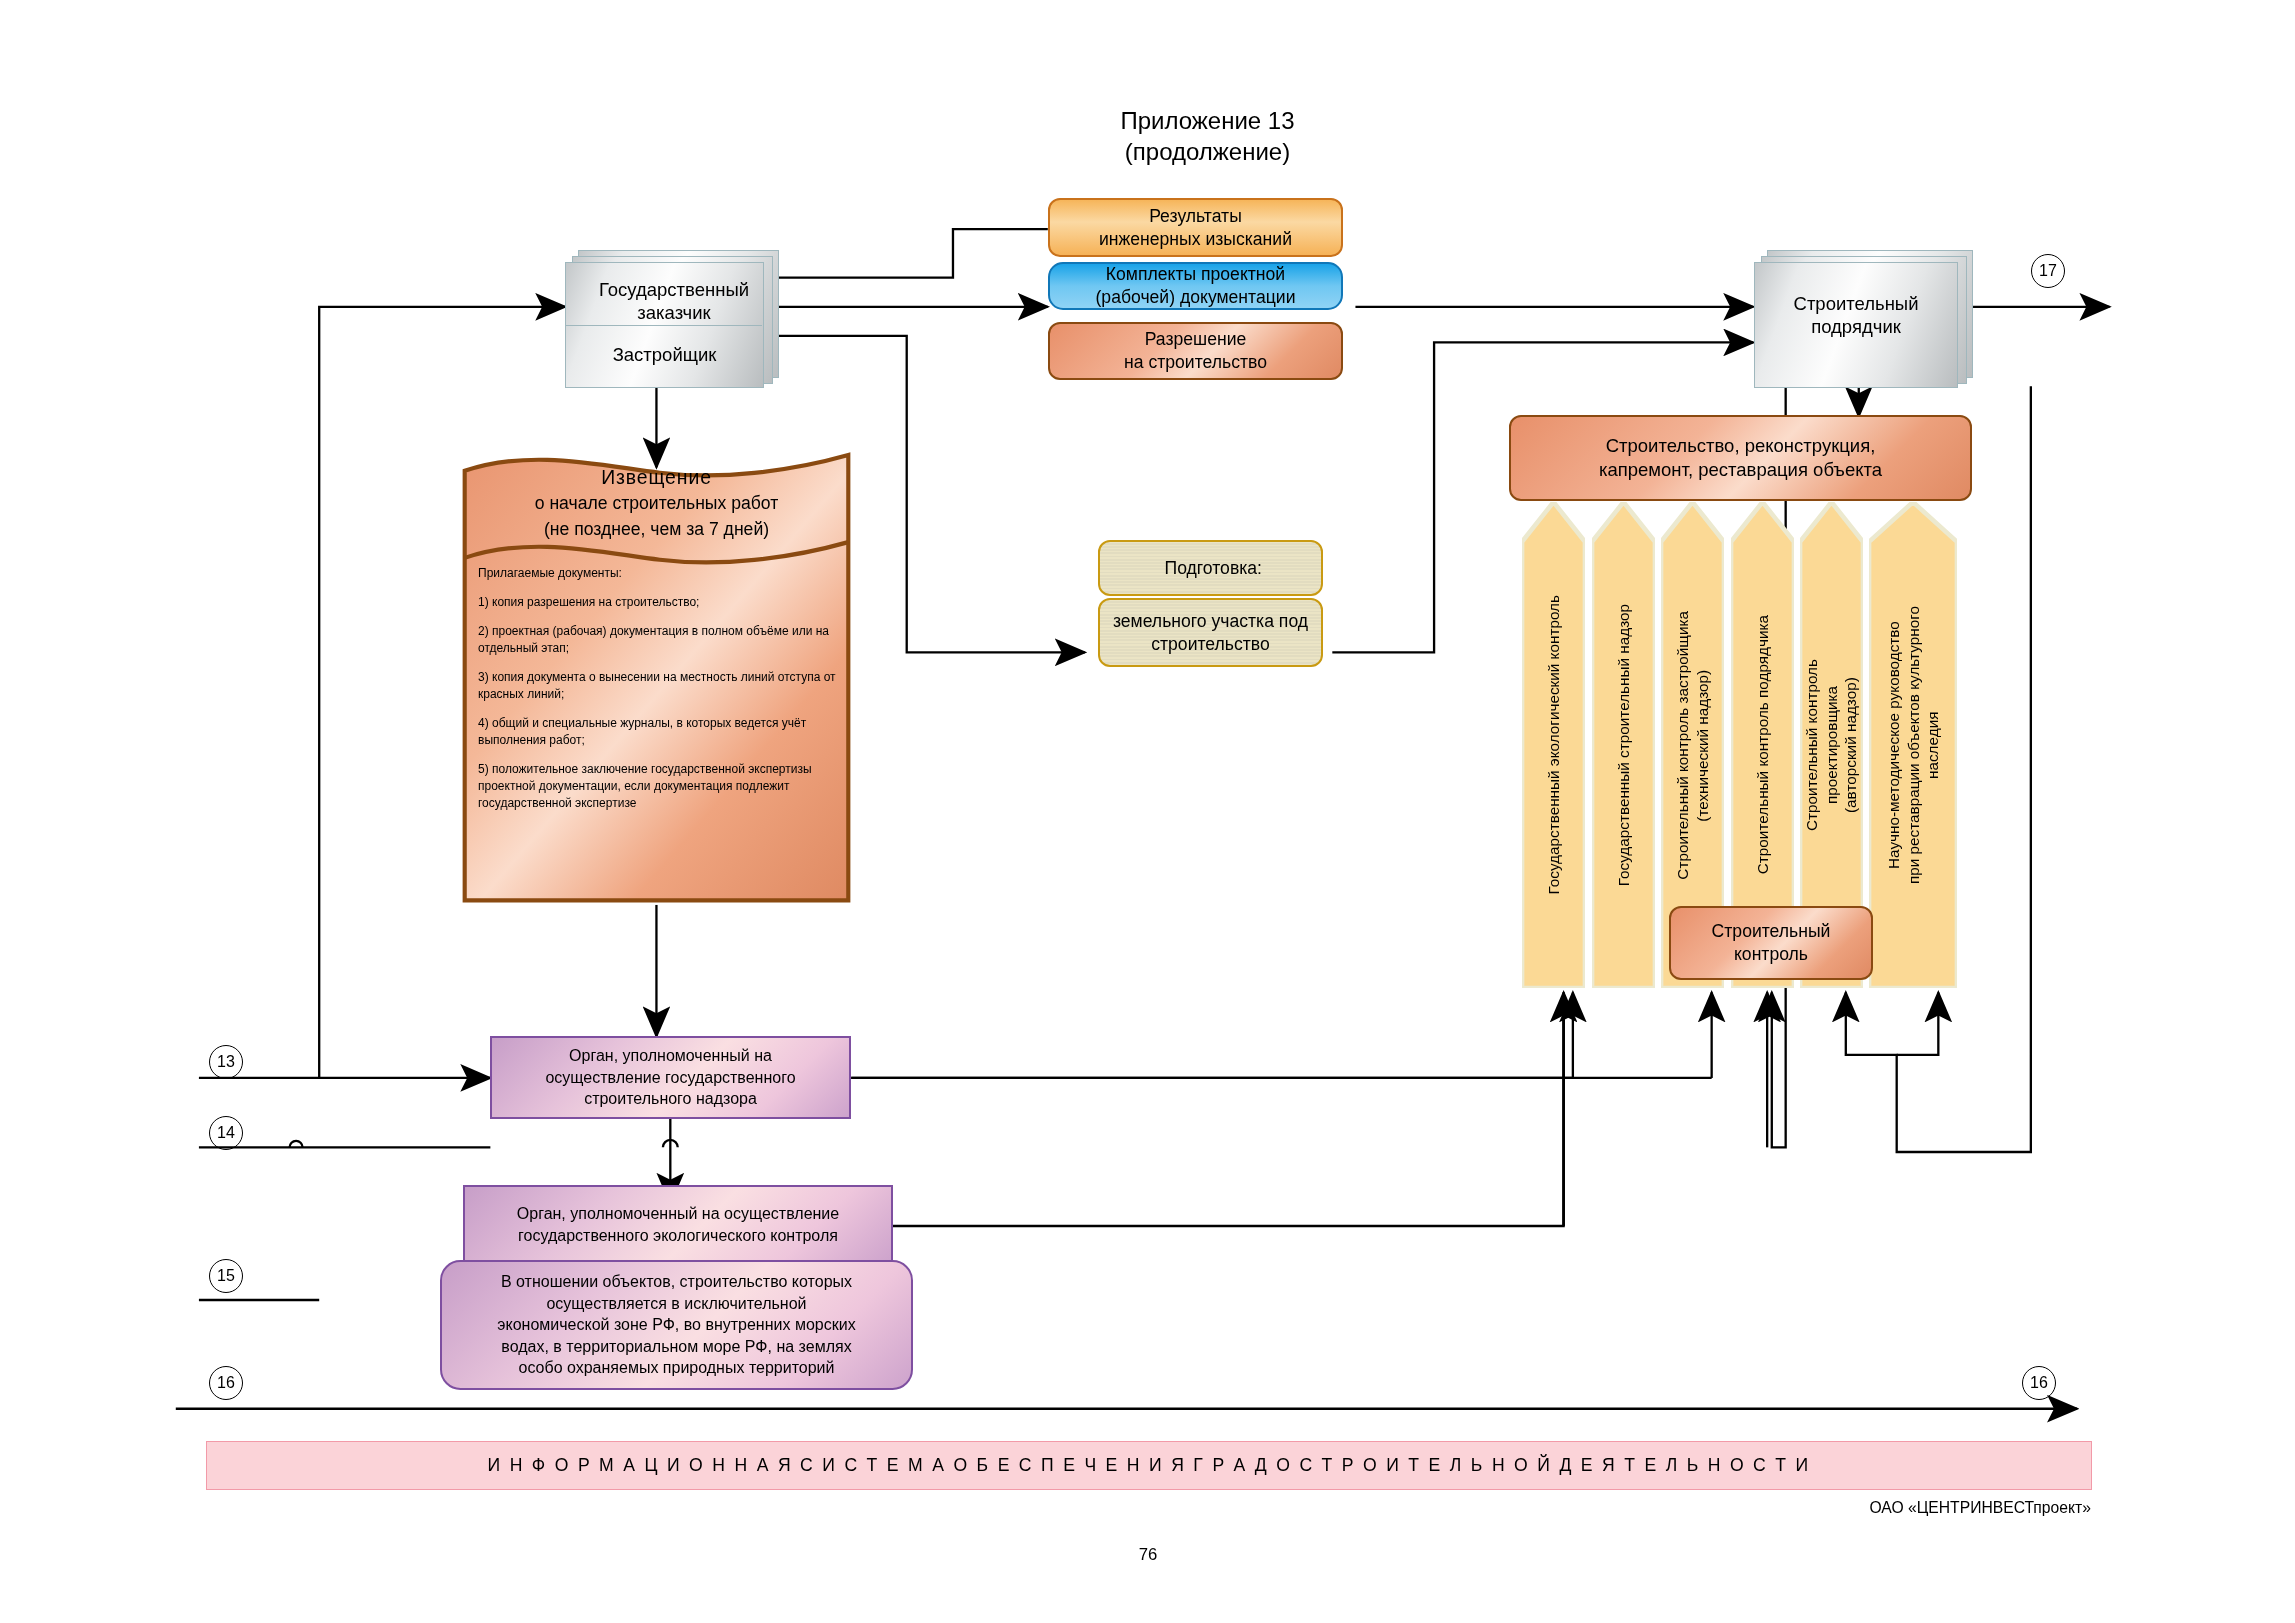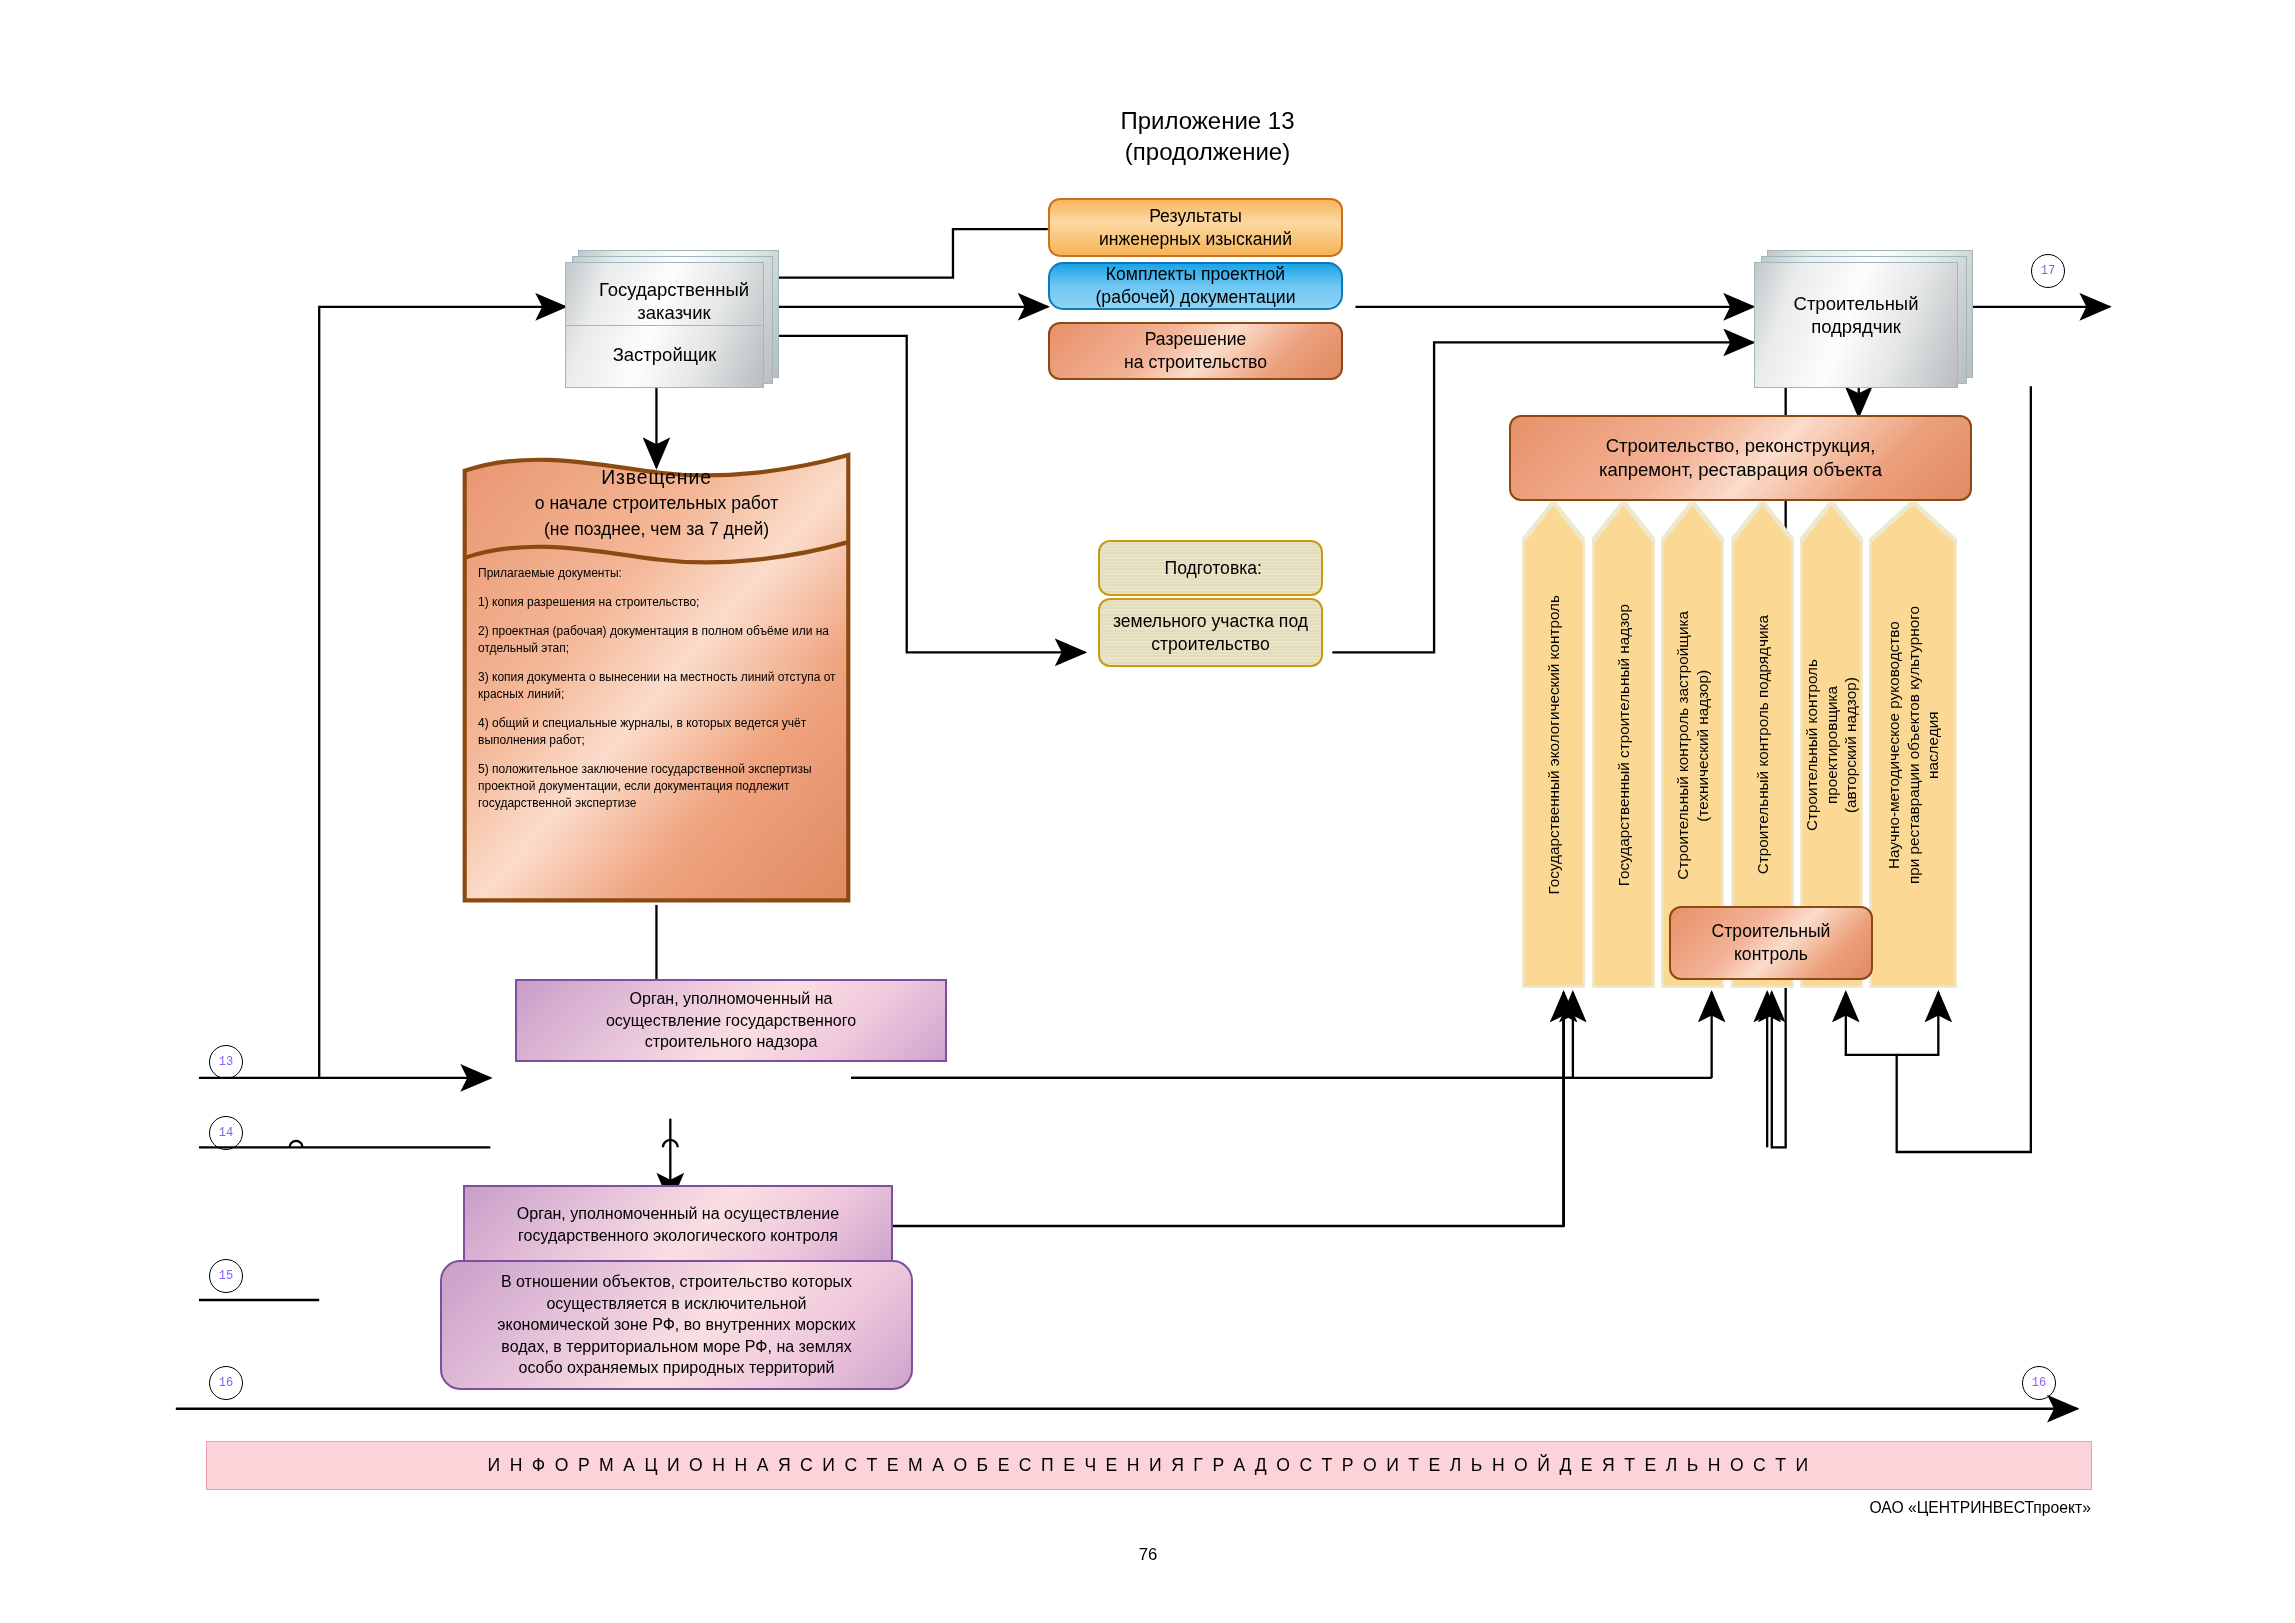--- a/index.html
+++ b/index.html
@@ -47,21 +47,21 @@
   
   #isogd{left:206px;top:1441px;width:1886px;height:49px;box-sizing:border-box;background:#fbd3d8;border:1.4px solid #f29aa8;display:flex;align-items:center;justify-content:center;}
   #isogd span{font-size:17.6px;letter-spacing:2.3px;color:#000;}
   #centrinvest{left:1388px;top:1499px;width:703px;text-align:right;font-size:15.7px;color:#000;}
   #pageno{left:1111px;top:1545px;width:74px;text-align:center;font-size:16.7px;color:#000;}
 
   
   #wires{position:absolute;left:0;top:0;width:2295px;height:1623px;pointer-events:none;}
 
   
-  .cref{position:absolute;width:34px;height:34px;border:1.9px solid #000;border-radius:50%;display:flex;align-items:center;justify-content:center;font-size:12px;color:#8b5cf6;box-sizing:border-box;font-family:Liberation Mono, monospace;}
+  .cref{position:absolute;width:34px;height:34px;border:1.9px solid #000;border-radius:50%;display:flex;align-items:center;justify-content:center;font-size:16px;color:#000000;box-sizing:border-box;}
 </style>
 </head>
 <body>
 
 <div id="page">
 
   <svg id="wires" viewBox="0 0 4961 3508">
     <defs>
       <marker id="ah" markerWidth="14" markerHeight="12" refX="13" refY="6" orient="auto" markerUnits="strokeWidth">
         <path d="M0,0 L14,6 L0,12 L3,6 Z" fill="#000"></path>
@@ -238,21 +238,21 @@
     <div class="vtxt">
         <span>Научно-методическое руководство
 при реставрации объектов культурного
 наследия</span>
       </div>
   </div>
 
   <div class="rbox b-salmon" style="left:1669px;top:906px;width:204px;height:74px;white-space:pre-line;font-size:17.6px;">Строительный
 контроль</div>
 
-  <div class="pbox" style="left:490px;top:979px;width:432px;height:83px;white-space:pre-line;margin-left:25px;">Орган, уполномоченный на
+  <div class="pbox" style="left:490px;top:1036px;width:361px;height:83px;white-space:pre-line;">Орган, уполномоченный на
 осуществление государственного
 строительного надзора</div>
 
   <div class="pbox" style="left:463px;top:1185px;width:430px;height:79px;white-space:pre-line;">Орган, уполномоченный на осуществление
 государственного экологического контроля</div>
 
   <div class="pbox round" style="left:440px;top:1260px;width:473px;height:130px;white-space:pre-line;">В отношении объектов, строительство которых
 осуществляется  в исключительной
 экономической зоне РФ, во внутренних морских
 водах, в территориальном море РФ, на землях

